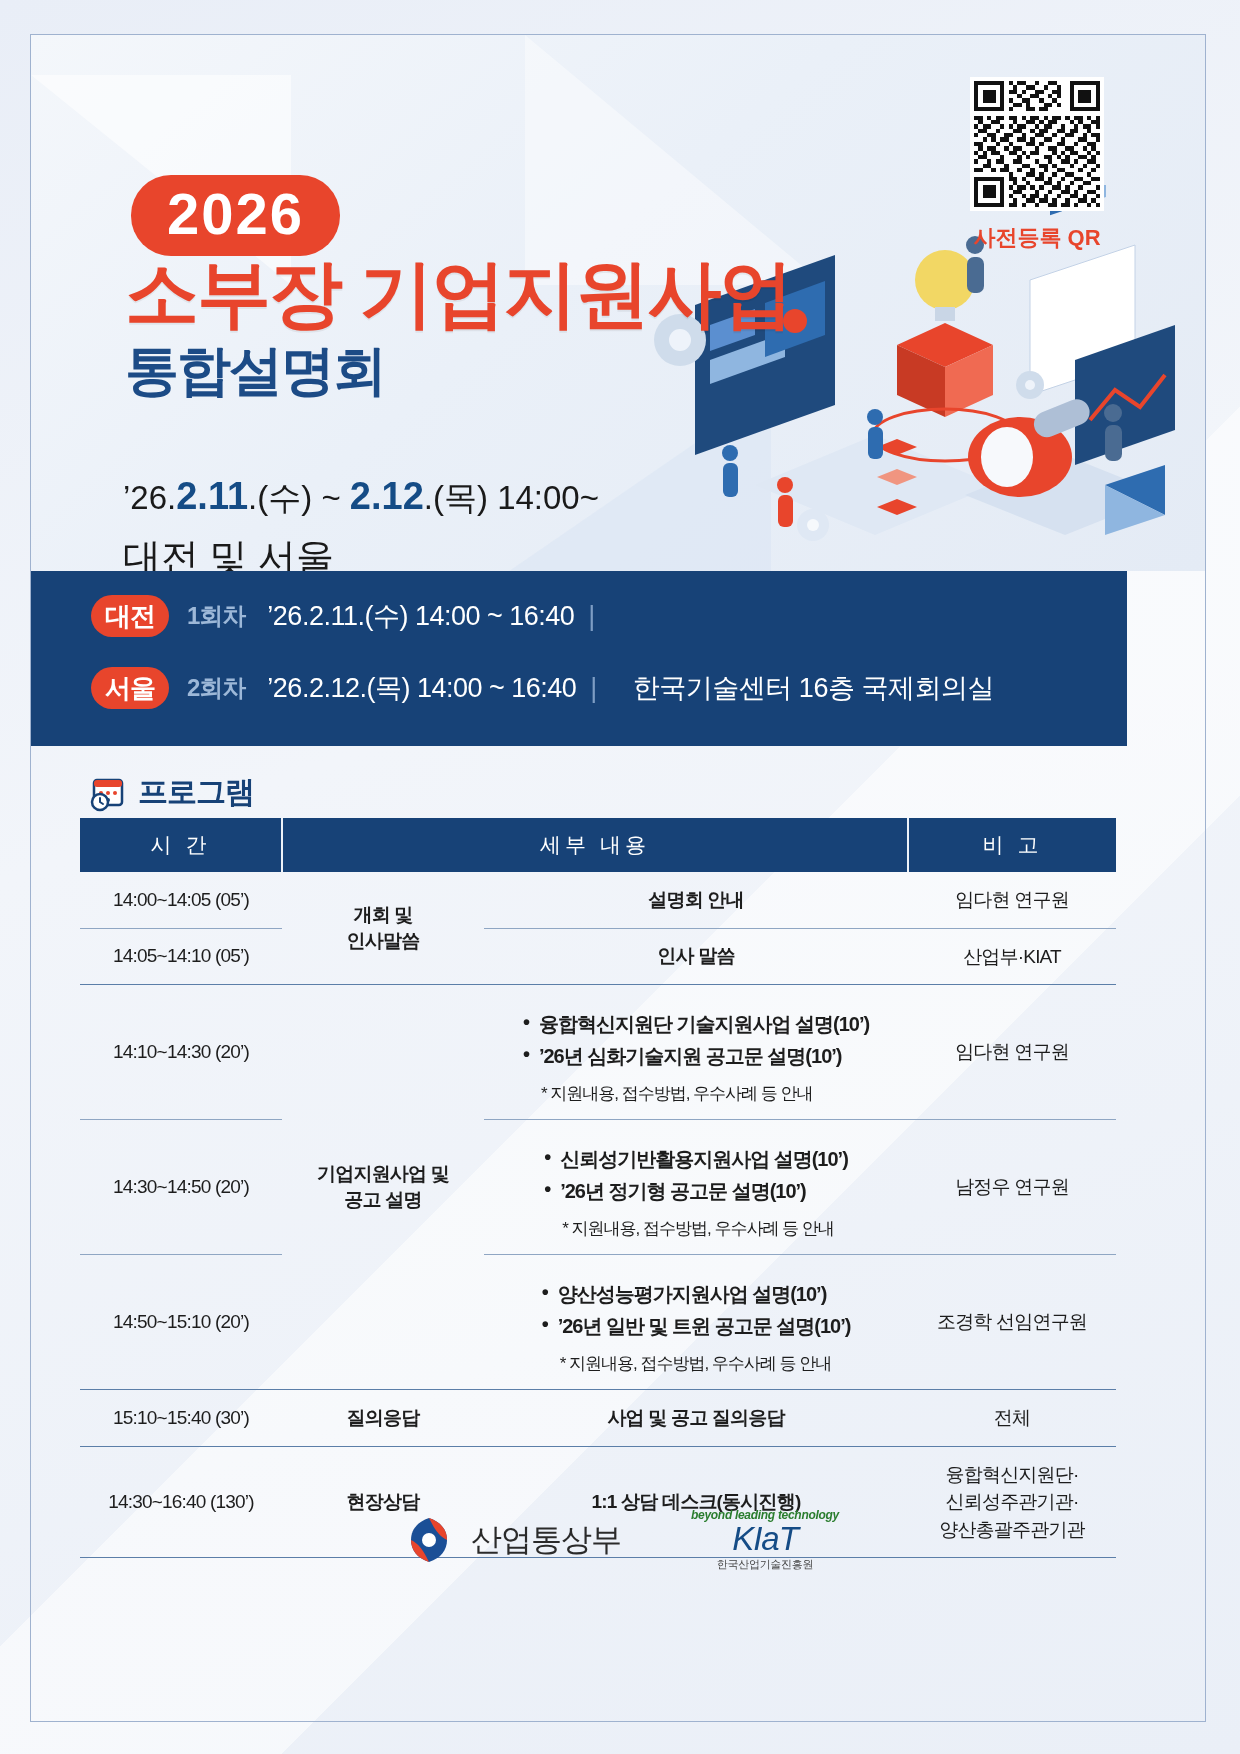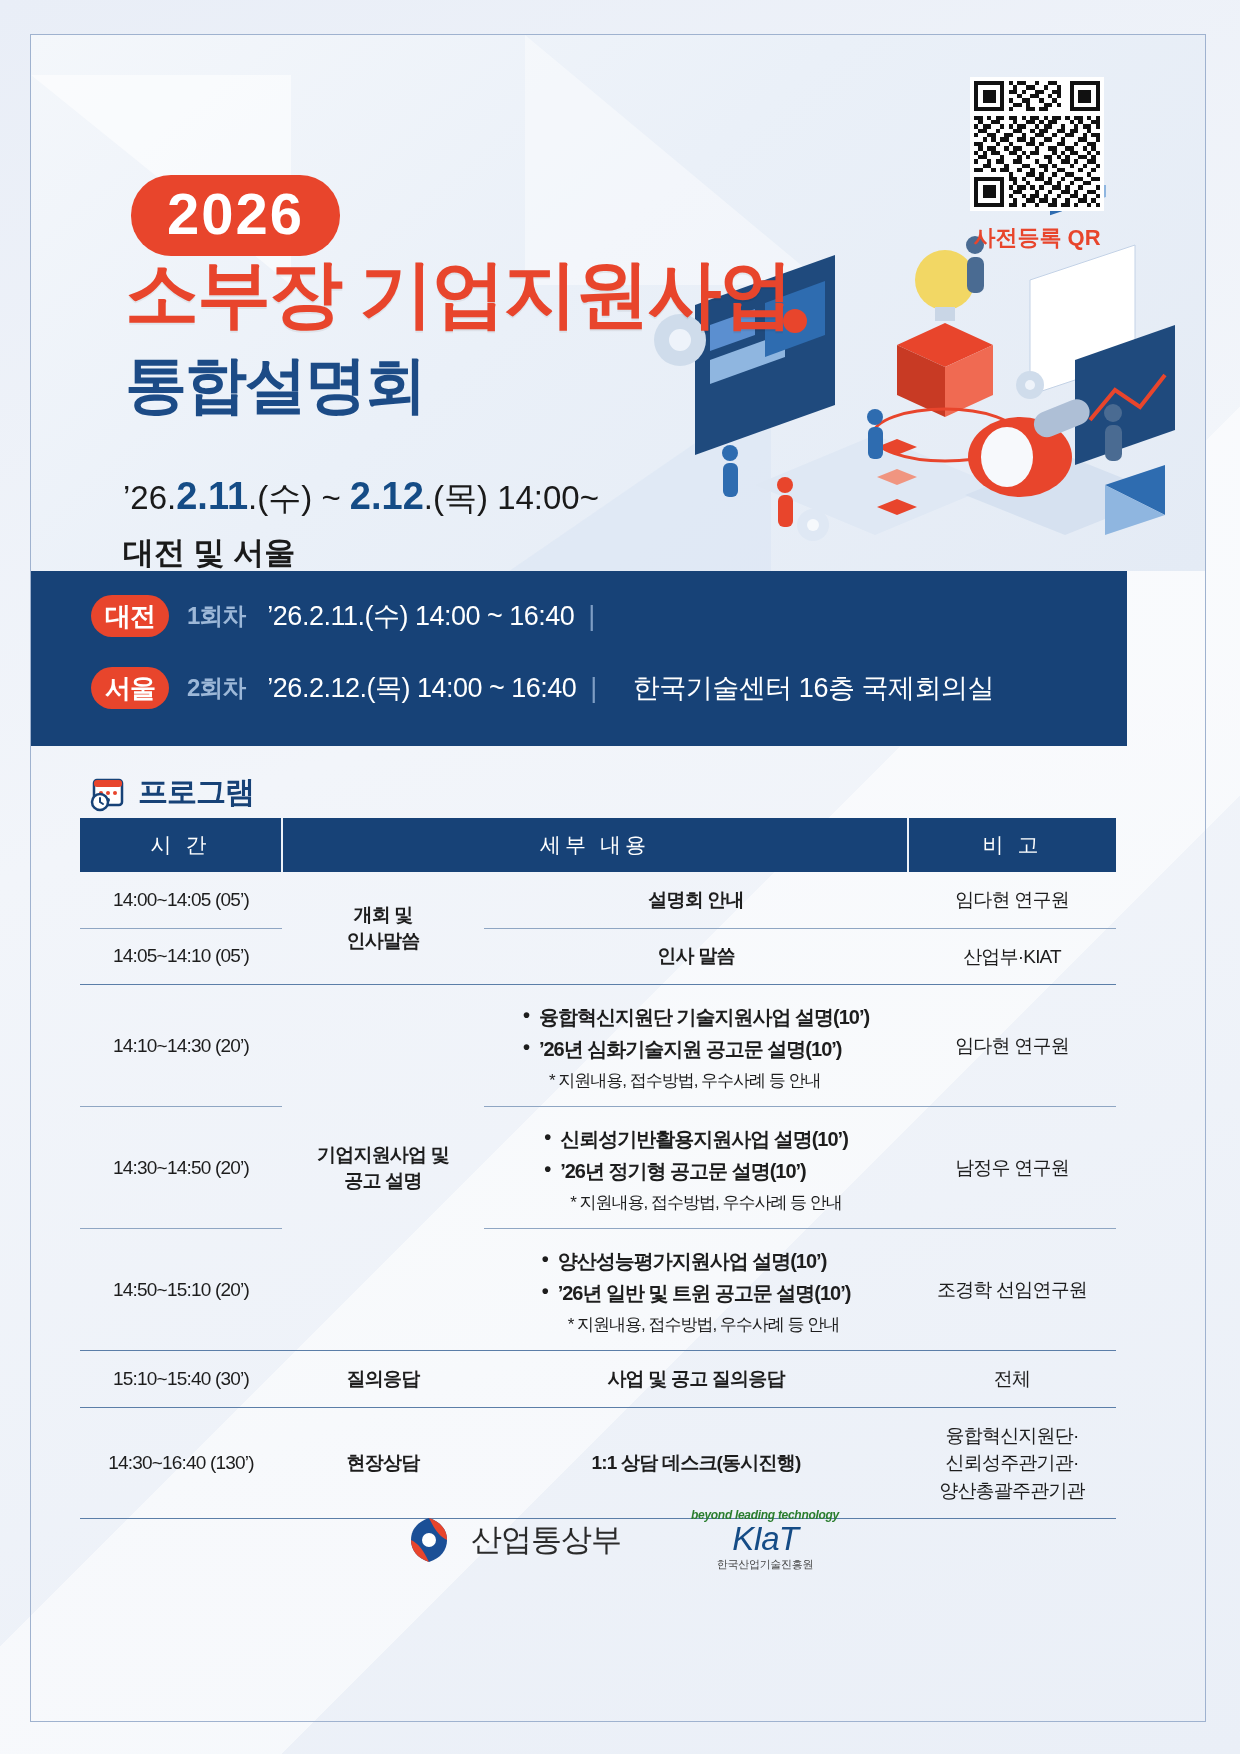--- a/index.html
+++ b/index.html
@@ -34,31 +34,31 @@
     background:#e8452c;color:#fff;border-radius:40px;
     padding:10px 36px 13px 36px;
     font-size:58px;font-weight:bold;letter-spacing:2px;line-height:1;
   }
   .title1{
     position:absolute;left:94px;top:222px;
     font-size:74px;font-weight:bold;color:#e8452c;letter-spacing:-2px;line-height:1;
     text-shadow:0 2px 0 rgba(0,0,0,.06);
   }
   .title2{
-    position:absolute;left:94px;top:319px;
-    font-size:62px;font-weight:bold;color:#1c4b86;letter-spacing:-2px;line-height:1;
+    position:absolute;left:94px;top:308px;
+    font-size:54px;font-weight:bold;color:#1c4b86;letter-spacing:-2px;line-height:1;
   }
   .dateline{
     position:absolute;left:92px;top:440px;
     font-size:33px;color:#1a1a1a;font-weight:500;white-space:nowrap;
   }
   .dateline .b{color:#154c86;font-weight:bold;font-size:38px;}
   .placeline{
     position:absolute;left:92px;top:497px;
-    font-size:31px;color:#1a1a1a;font-weight:700;
+    font-size:38px;color:#1a1a1a;font-weight:400;
   }
 
   
   .qr-wrap{position:absolute;right:88px;top:42px;text-align:center;width:160px;}
   .qr{width:126px;height:126px;margin:0 auto;background:#fff;padding:4px;box-sizing:content-box;}
   .qr-label{margin-top:12px;color:#e8452c;font-size:22px;font-weight:bold;}
 
   
   .illus{position:absolute;right:30px;top:150px;width:540px;height:400px;}
 
@@ -98,21 +98,21 @@
     font-size:19px;color:#1d1d1d;text-align:center;vertical-align:middle;
     padding:14px 6px;letter-spacing:-.8px;
   }
   .sep-top td{border-top:1.5px solid #5b7ea8;}
   .sep-half td.hb{border-top:1.5px solid #8fa6c3;}
   .cat{color:#e8452c;font-weight:bold;font-size:20px;line-height:1.35;letter-spacing:-1px;}
   .detail-b{font-weight:bold;font-size:20px;letter-spacing:-1px;}
   .bullets{text-align:left;display:inline-block;}
   .bullets li{list-style:none;font-weight:bold;font-size:20px;letter-spacing:-1px;margin:5px 0;position:relative;padding-left:16px;}
   .bullets li:before{content:"•";position:absolute;left:0;top:0;}
-  .bullets ul{margin:4px;padding:0;}
+  .bullets ul{margin:12px;padding:0;}
   .note{font-size:17px;font-weight:normal;letter-spacing:-1px;padding-left:30px;margin-top:6px;color:#1d1d1d;}
   .remark{font-size:19px;letter-spacing:-1px;line-height:1.45;}
   .colw-time{width:190px;}
   .colw-cat{width:190px;}
   .colw-rem{width:196px;}
 
   
   .footer{position:absolute;left:0;top:1480px;width:1240px;height:120px;display:flex;align-items:center;justify-content:center;gap:70px;}
   .motie{display:flex;align-items:center;gap:14px;}
   .motie-name{font-size:31px;color:#2a2a2a;font-weight:500;letter-spacing:-1px;}

